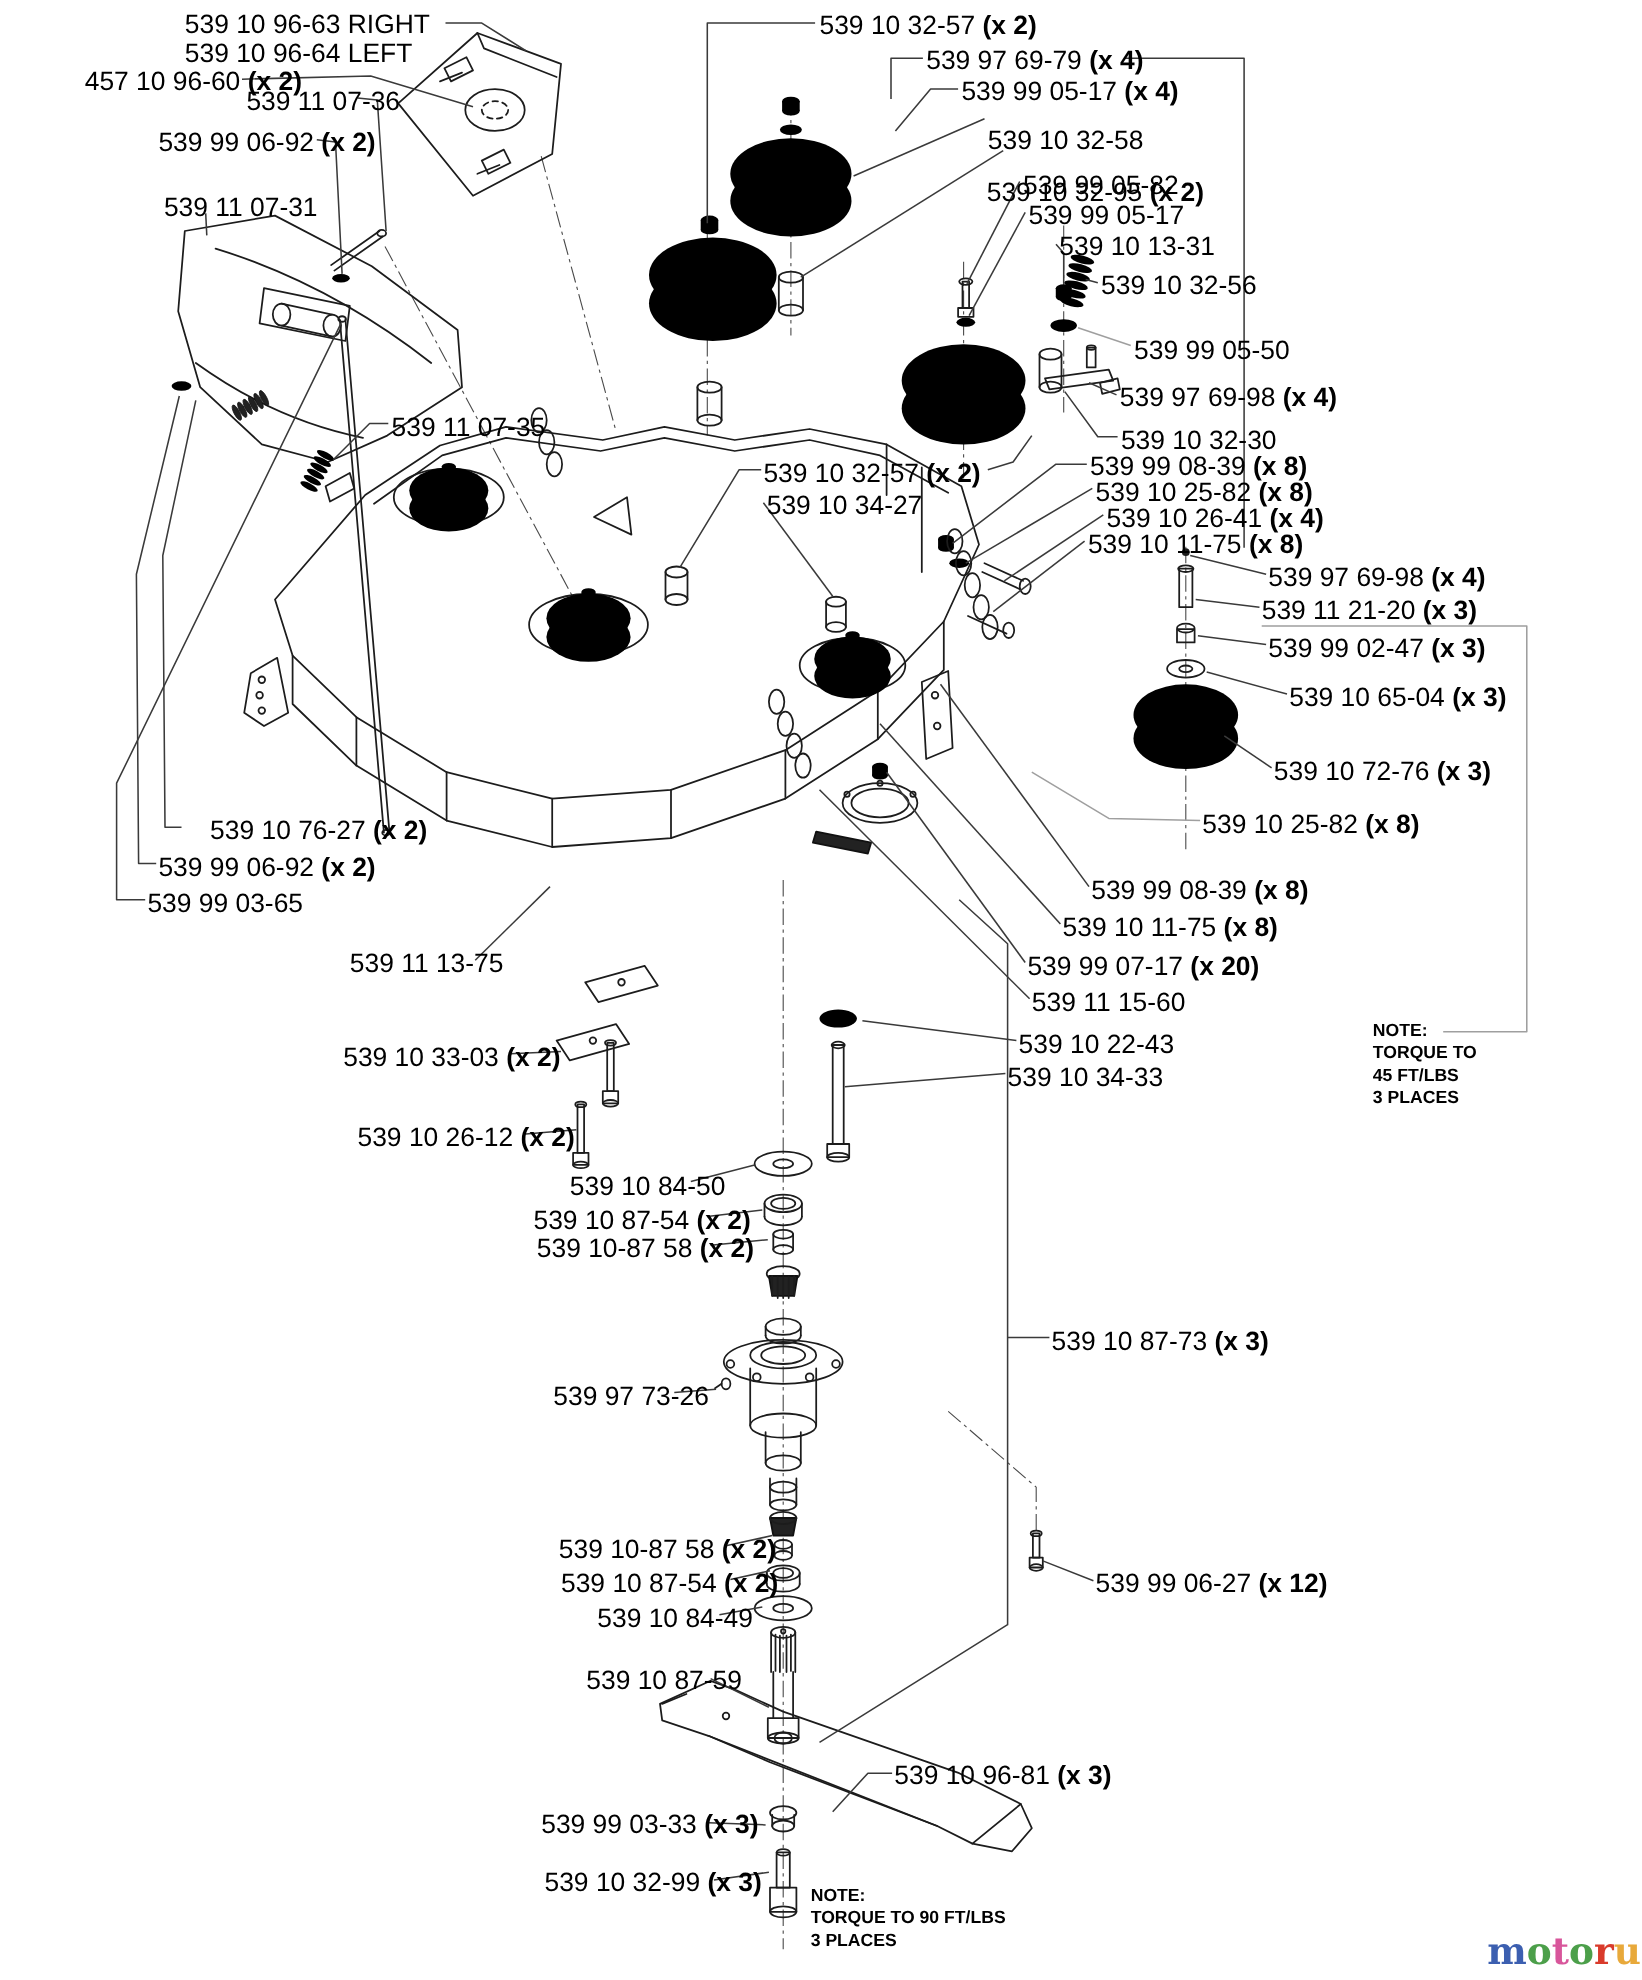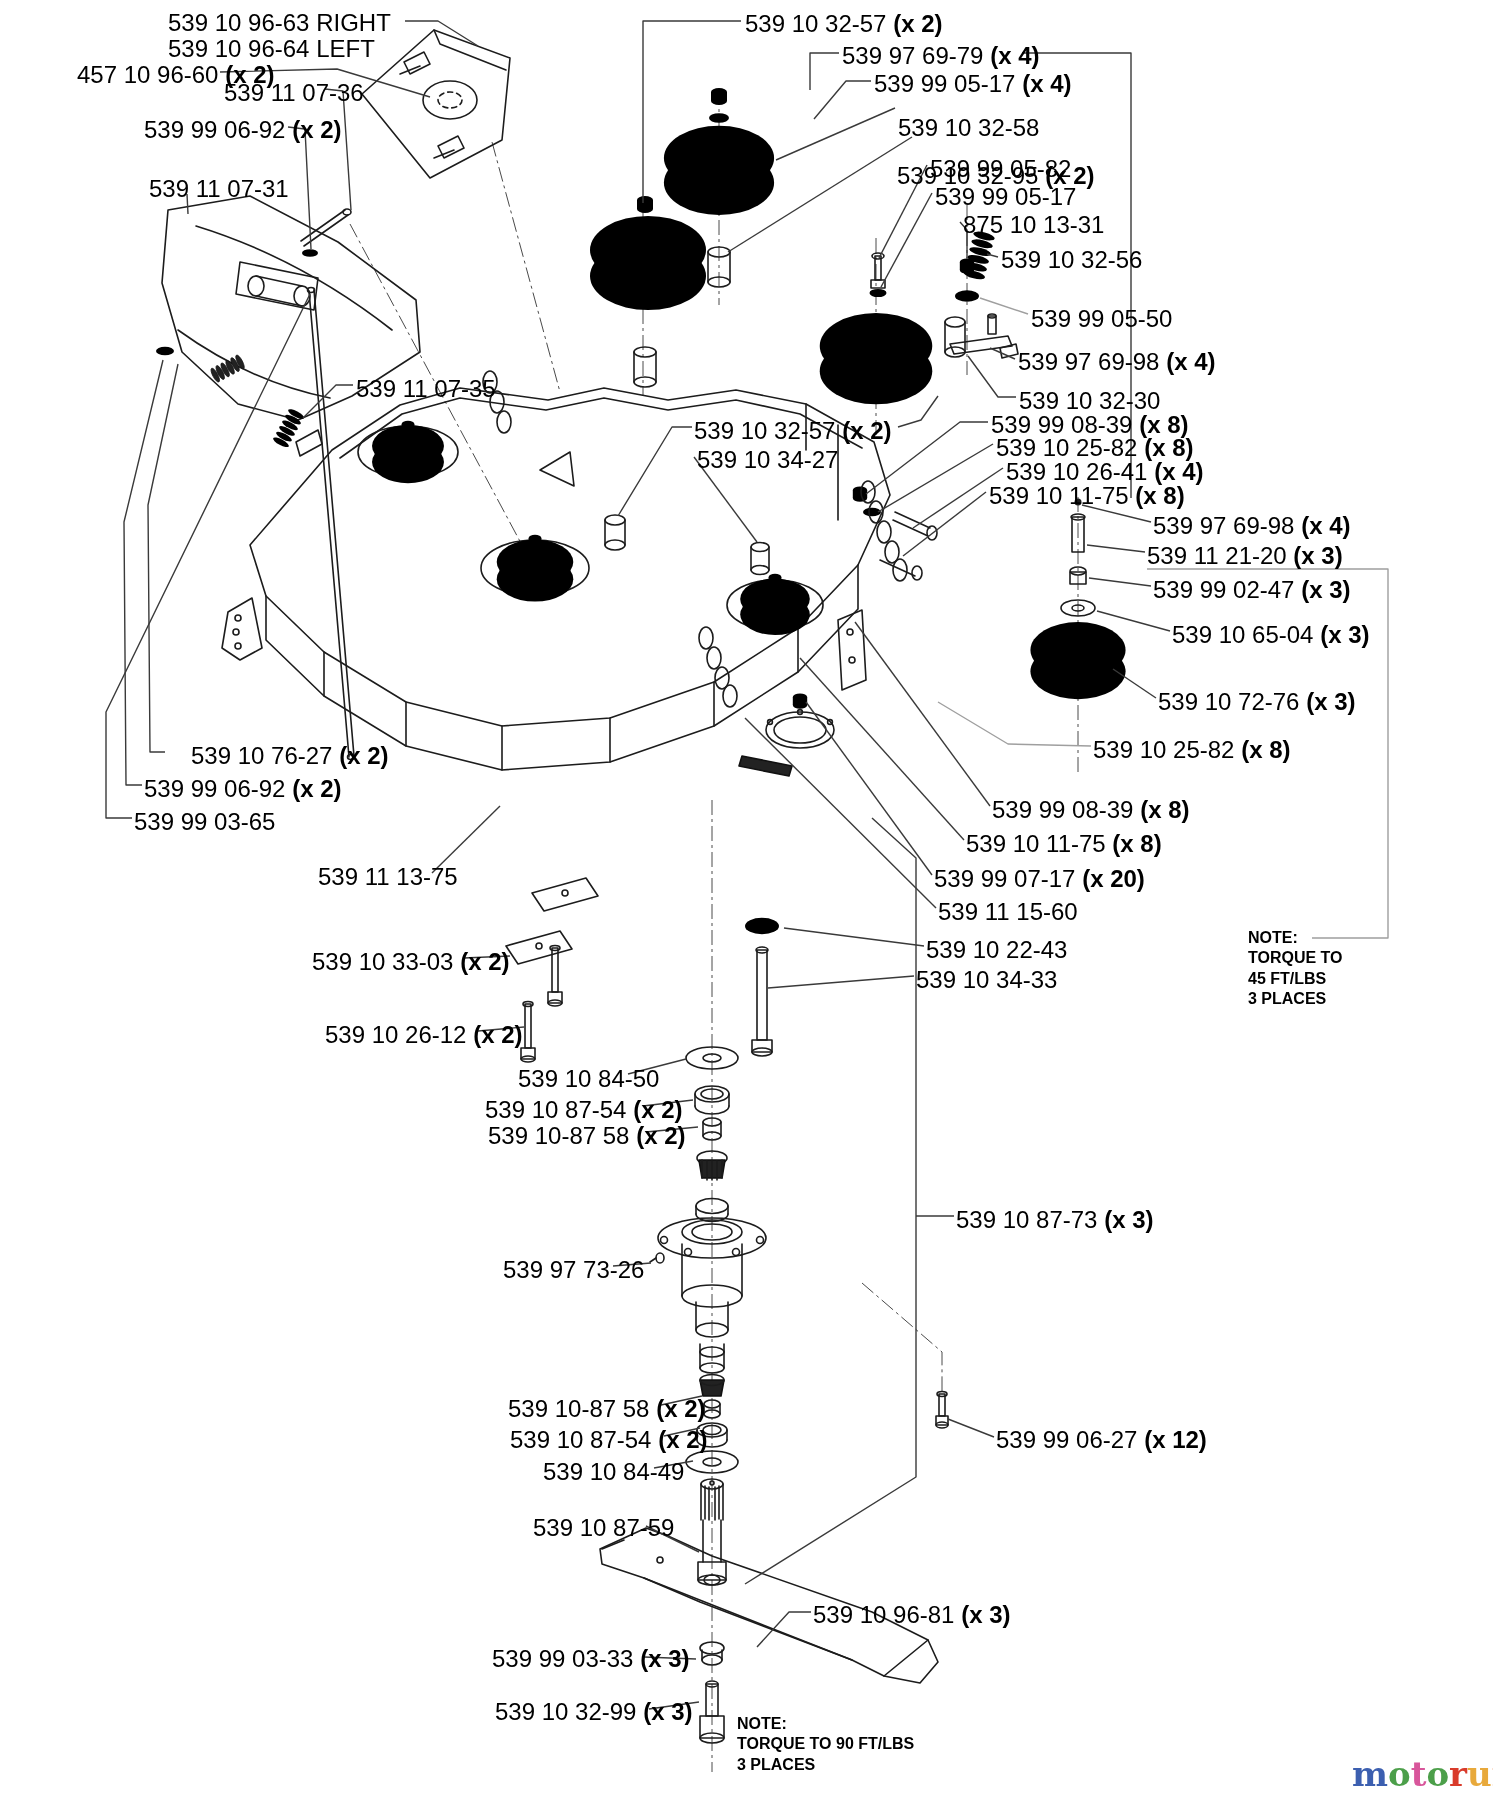--- a/index.html
+++ b/index.html
@@ -400,21 +400,21 @@
       <div class="plabel" style="left: 144px; top: 117px;"><span>539 99 06-92</span><span class="qty">&nbsp;(x 2)</span></div>
       <div class="plabel" style="left: 149px; top: 176px;"><span>539 11 07-31</span></div>
       <div class="plabel" style="left: 356px; top: 376px;"><span>539 11 07-35</span></div>
       <div class="plabel" style="left: 745px; top: 11px;"><span>539 10 32-57</span><span class="qty">&nbsp;(x 2)</span></div>
       <div class="plabel" style="left: 842px; top: 43px;"><span>539 97 69-79</span><span class="qty">&nbsp;(x 4)</span></div>
       <div class="plabel" style="left: 874px; top: 71px;"><span>539 99 05-17</span><span class="qty">&nbsp;(x 4)</span></div>
       <div class="plabel" style="left: 898px; top: 99px; margin-top: 16px;"><span>539 10 32-58</span></div>
       <div class="plabel" style="left: 897px; top: 127px; margin-top: 36px;"><span>539 10 32-95</span><span class="qty">&nbsp;(x 2)</span></div>
       <div class="plabel" style="left: 930px; top: 156px;"><span>539 99 05-82</span></div>
       <div class="plabel" style="left: 935px; top: 184px;"><span>539 99 05-17</span></div>
-      <div class="plabel" style="left: 963px; top: 212px;"><span>875 10 13-31</span></div>
+      <div class="plabel" style="left: 963px; top: 212px;"><span>539 10 13-31</span></div>
       <div class="plabel" style="left: 1001px; top: 247px;"><span>539 10 32-56</span></div>
       <div class="plabel" style="left: 1031px; top: 306px;"><span>539 99 05-50</span></div>
       <div class="plabel" style="left: 1018px; top: 349px;"><span>539 97 69-98</span><span class="qty">&nbsp;(x 4)</span></div>
       <div class="plabel" style="left: 1019px; top: 388px; text-align: right;"><span>539 10 32-30</span></div>
       <div class="plabel" style="left: 991px; top: 412px;"><span>539 99 08-39</span><span class="qty">&nbsp;(x 8)</span></div>
       <div class="plabel" style="left: 996px; top: 435px;"><span>539 10 25-82</span><span class="qty">&nbsp;(x 8)</span></div>
       <div class="plabel" style="left: 1006px; top: 459px;"><span>539 10 26-41</span><span class="qty">&nbsp;(x 4)</span></div>
       <div class="plabel" style="left: 989px; top: 483px;"><span>539 10 11-75</span><span class="qty">&nbsp;(x 8)</span></div>
       <div class="plabel" style="left: 1153px; top: 513px;"><span>539 97 69-98</span><span class="qty">&nbsp;(x 4)</span></div>
       <div class="plabel" style="left: 1147px; top: 543px;"><span>539 11 21-20</span><span class="qty">&nbsp;(x 3)</span></div>

